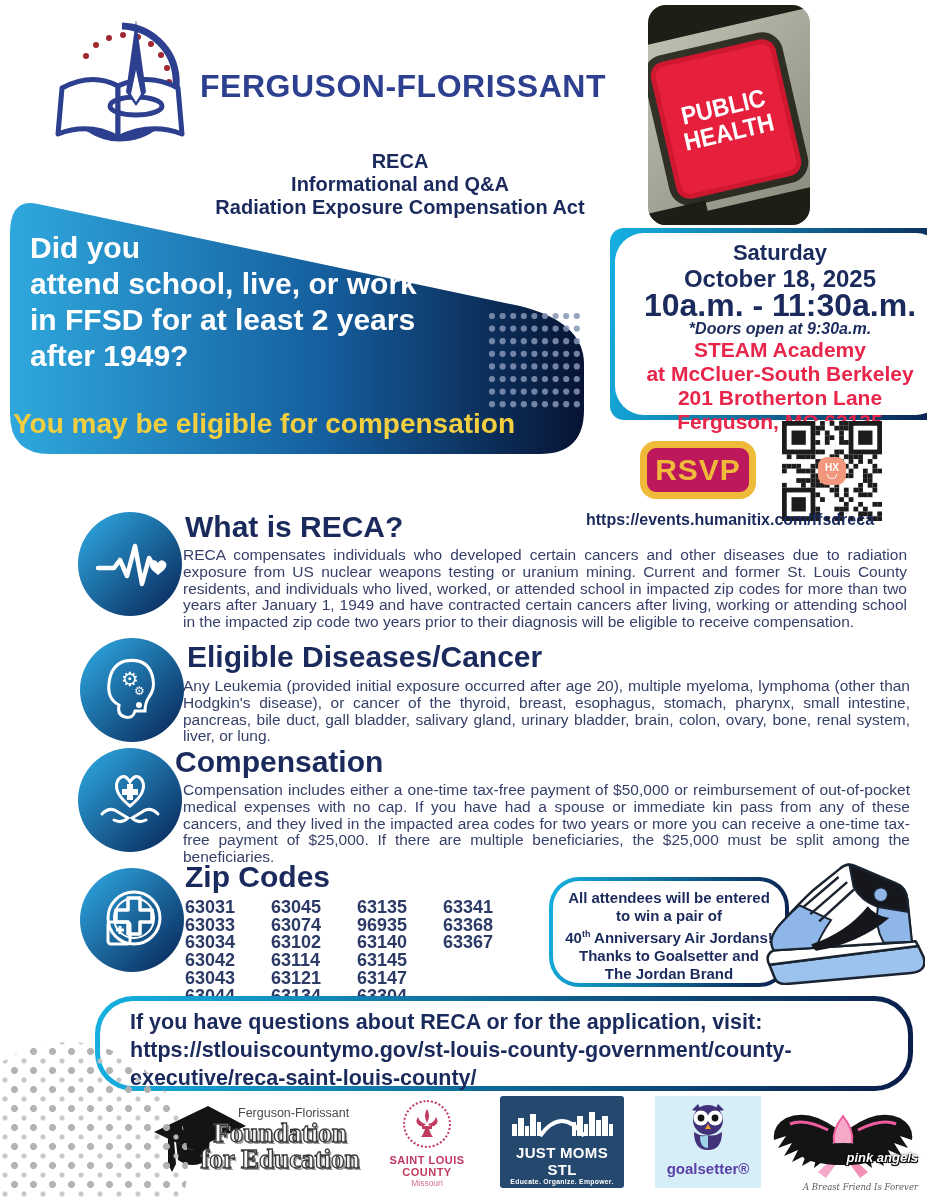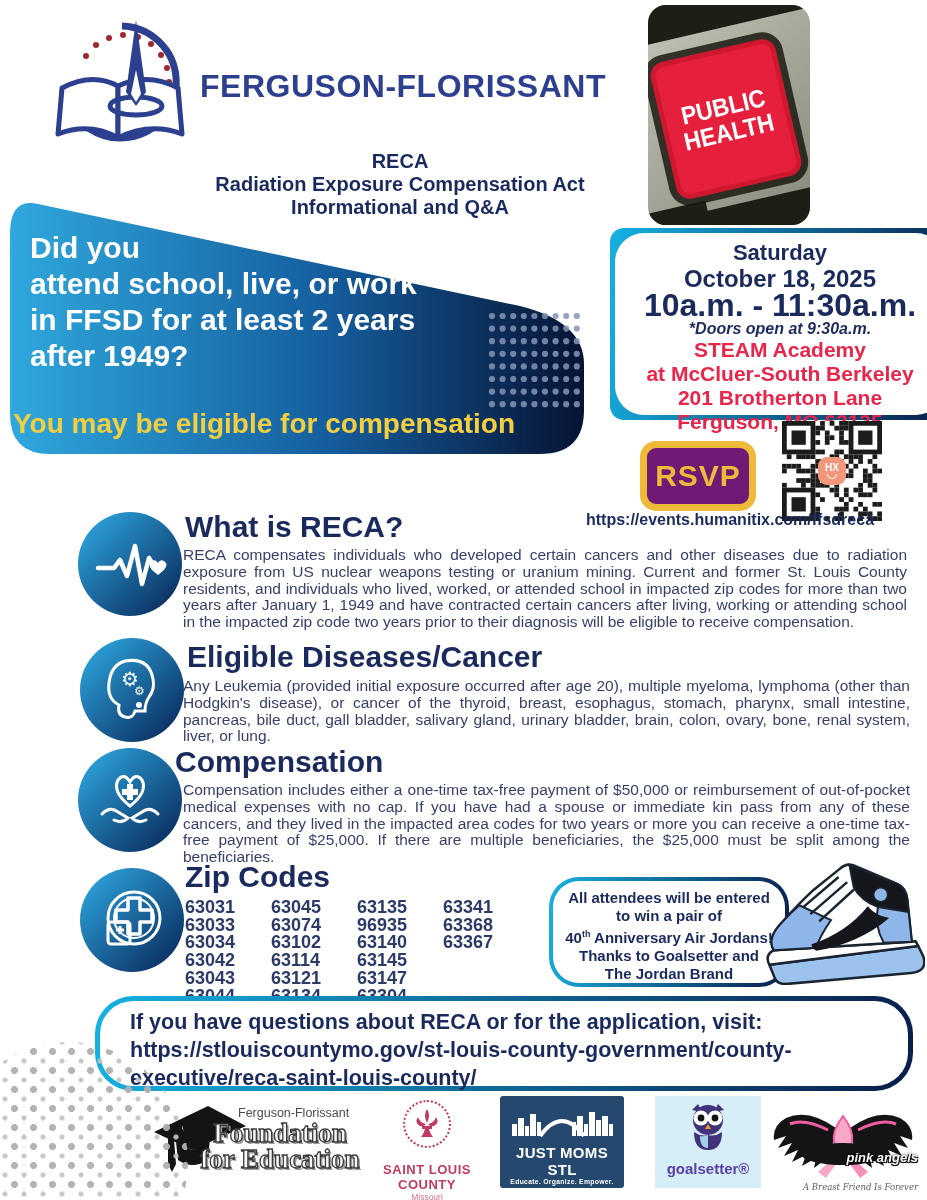--- a/index.html
+++ b/index.html
@@ -44,22 +44,22 @@
     border-radius:14px; padding:5px; }
   .event-inner { width:100%; height:100%; background:#fff; border-radius:29px;
     text-align:center; padding-top:7px; }
   .ev-day   { font-size:22px; font-weight:800; line-height:25px; }
   .ev-date  { font-size:24px; font-weight:800; line-height:27px; }
   .ev-time  { font-size:32px; font-weight:800; line-height:27px; }
   .ev-doors { font-size:16px; font-weight:700; font-style:italic; line-height:19px; }
   .ev-red   { font-size:21px; font-weight:800; line-height:24px; color:#e8254a; }
 
   
-  .rsvp-btn { position:absolute; left:640px; top:441px; width:116px; height:70px;
-    border:7px solid #efb93a; border-radius:16px; background:#701a75;
+  .rsvp-btn { position:absolute; left:640px; top:441px; width:116px; height:58px;
+    border:7px solid #efb93a; border-radius:16px; background:#be185d;
     display:flex; align-items:center; justify-content:center; cursor:pointer; }
   .rsvp-label { color:#efb93a; font-size:30px; font-weight:900; letter-spacing:1px; }
   .qr-box { position:absolute; left:782px; top:421px; width:100px; height:100px; background:#fff; }
   .qr-box svg { width:100%; height:100%; }
   .qr-badge { position:absolute; left:36px; top:36px; width:28px; height:28px;
     background:#f2977c; border-radius:9px; display:flex; flex-direction:column;
     align-items:center; justify-content:center; }
   .qr-badge-text { color:#fff; font-size:10px; font-weight:900; line-height:10px; }
   .qr-badge-smile { width:10px; height:5px; border:1.6px solid #fff; border-top:none;
     border-radius:0 0 8px 8px; margin-top:1px; }
@@ -101,21 +101,21 @@
   .logo-foundation { position:absolute; left:150px; top:4px; width:205px; height:92px; }
   .ff-small { position:absolute; left:88px; top:8px; font-size:12.5px; color:#4a4a4a; }
   .ff-outline { position:absolute; left:50px; top:22px; width:160px; text-align:center;
     font-family:"Liberation Serif", serif; font-weight:700; font-size:27px; line-height:26px;
     color:#f8f8f8; -webkit-text-stroke:1.3px #3a3a3a; text-shadow:2px 2px 0 #9c9c9c; }
   .cap-svg { position:absolute; left:0; top:0; width:110px; height:80px; }
 
   .logo-slc { position:absolute; left:368px; top:6px; width:118px; height:90px; text-align:center; }
   .slc-seal { width:48px; height:48px; margin:0 auto; border:2.5px dotted #c13a60;
     border-radius:50%; display:flex; align-items:center; justify-content:center; }
-  .slc-name { font-size:13px; font-weight:800; color:#c13a60; letter-spacing:.5px; margin-top:14px; }
+  .slc-name { font-size:11px; font-weight:800; color:#c13a60; letter-spacing:.5px; margin-top:6px; }
   .slc-state { font-size:8.5px; color:#d4728f; }
 
   .logo-jm { position:absolute; left:500px; top:2px; width:124px; height:92px;
     background:#24486e; border-radius:3px; text-align:center; padding-top:8px; }
   .jm-name { color:#fff; font-size:15px; font-weight:900; letter-spacing:.3px; margin-top:2px; }
   .jm-tag { color:#fff; font-size:6.8px; font-weight:700; letter-spacing:.3px; }
 
   .logo-gs { position:absolute; left:655px; top:2px; width:106px; height:92px;
     background:#d5eef8; text-align:center; padding-top:6px; }
   .gs-name { color:#5b3fa8; font-size:15px; font-weight:700; margin-top:2px; }
@@ -159,22 +159,22 @@
     <ellipse cx="84" cy="96" rx="26" ry="9" fill="none" stroke="#2d3f8f" stroke-width="5"></ellipse>
     <path d="M84 10 L94 82 L84 96 L74 82 Z" fill="#2d3f8f"></path>
     <path d="M84 60 L89 84 L84 92 L79 84 Z" fill="#ffffff"></path>
   </svg>
 
   <div class="title-block">
     <div class="title-line">FERGUSON-FLORISSANT</div>
   </div>
   <div class="subtitle-block">
     <div class="subtitle-line">RECA</div>
+    <div class="subtitle-line">Informational and Q&amp;A</div>
     <div class="subtitle-line">Radiation Exposure Compensation Act</div>
-    <div class="subtitle-line">Informational and Q&amp;A</div>
   </div>
 
   <div class="ph-photo">
     <div class="ph-gap gap1"></div>
     <div class="ph-gap gap2"></div>
     <div class="ph-gap gap3"></div>
     <div class="ph-key">
       <div class="ph-key-text">PUBLIC HEALTH</div>
     </div>
   </div>

